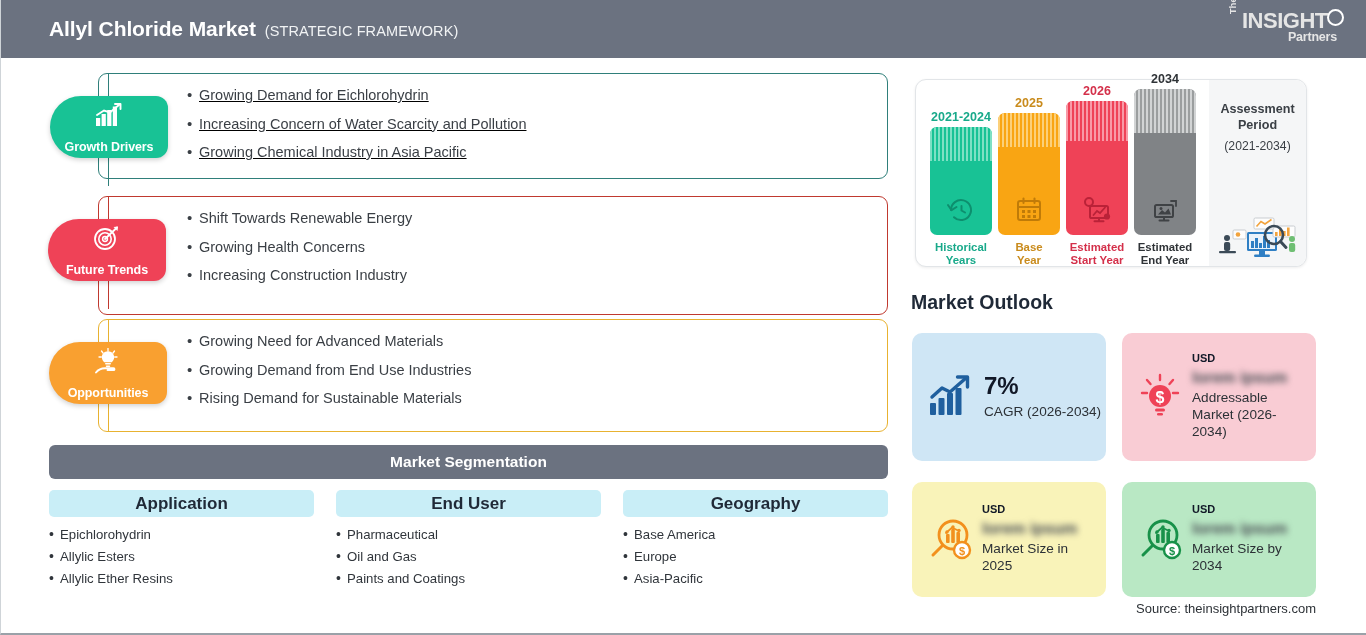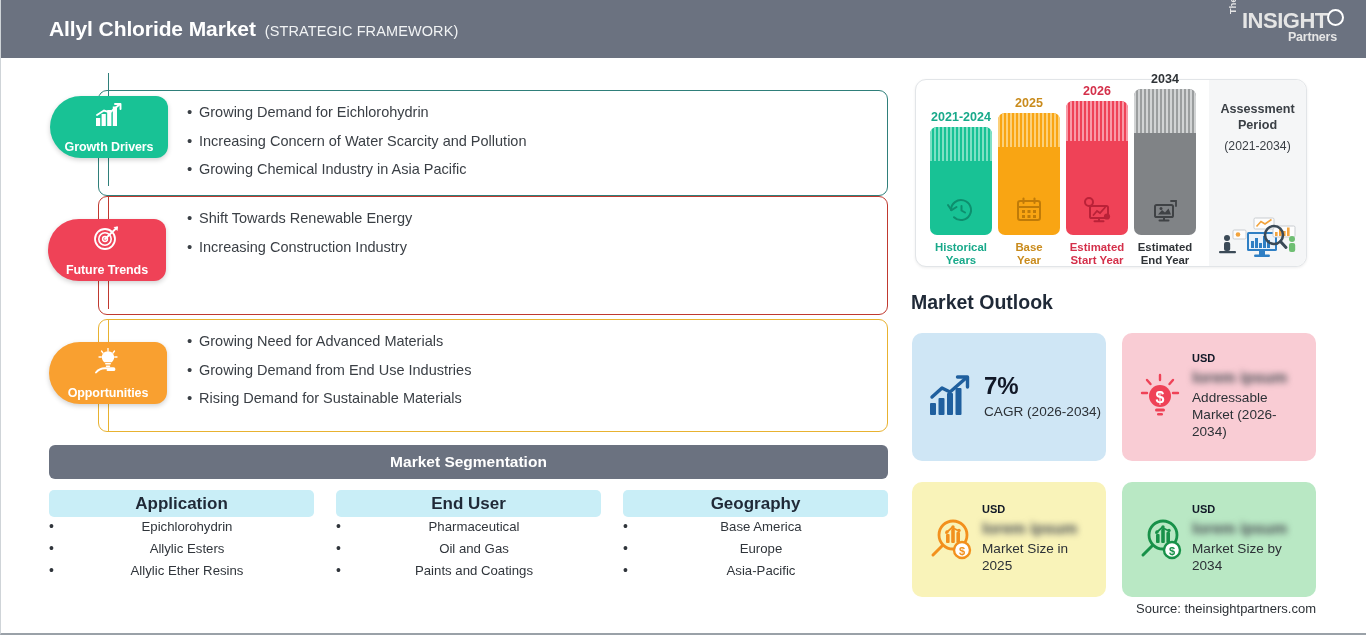--- a/index.html
+++ b/index.html
@@ -79,21 +79,21 @@
     font-size: 14.5px; color: #3a3f45;
     line-height: 1; padding: 0 0 0 12px;
     position: relative; margin-bottom: 14px;
   }
   .pillar-bullets li:last-child { margin-bottom: 0; }
   .pillar-bullets li::before {
     content: "•"; position: absolute; left: 0; top: -1px;
     color: #3a3f45; font-size: 15px;
   }
 
-  #pillar-growth   { top: 90px;  height: 106px; border: 1.4px solid #2f7f7a; }
+  #pillar-growth   { top: 73px;  height: 106px; border: 1.4px solid #2f7f7a; text-decoration: underline; }
   #pillar-trends   { top: 196px; height: 119px; border: 1.4px solid #c0392f; }
   #pillar-opps     { top: 319px; height: 113px; border: 1.4px solid #e8b230; }
 
   .badge {
     position: absolute;
     width: 118px; height: 62px;
     border-radius: 31px 12px 12px 31px;
     display: flex; flex-direction: column;
     align-items: center; justify-content: flex-end;
     padding-bottom: 5px;
@@ -131,21 +131,21 @@
   #seg-col-0 { left: 48px; }
   #seg-col-1 { left: 335px; }
   #seg-col-2 { left: 622px; }
   .seg-col-head {
     height: 27px; background: #c9eef7; border-radius: 5px;
     display: flex; align-items: center; justify-content: center;
   }
   .seg-col-head span {
     font-size: 17px; font-weight: bold; color: #1f2937;
   }
-  .seg-list { margin-top: 3px; text-align: center; }
+  .seg-list { margin-top: 11px; }
   .seg-list li {
     list-style: none; font-size: 13.2px; color: #30353b;
     line-height: 1; margin-bottom: 9px;
     position: relative; padding-left: 11px;
   }
   .seg-list li::before {
     content: "•"; position: absolute; left: 0; top: -1px;
     font-size: 14px; color: #30353b;
   }
 
@@ -272,20 +272,21 @@
         <path d="M3 13 L10 8.5 L16 10.5 L25.5 2.5" stroke="#fff" stroke-width="1.9" fill="none" stroke-linecap="round"></path>
         <path d="M21 2 L26.5 2 L26.5 7" stroke="#fff" stroke-width="1.9" fill="none" stroke-linecap="round" stroke-linejoin="round"></path>
       </svg>
     </span>
     <span class="badge-label">Growth Drivers</span>
   </div>
 
   <div class="pillar" id="pillar-trends">
     <ul class="pillar-bullets">
       <li>Shift Towards Renewable Energy</li>
+      <li>Growing Health Concerns</li>
       <li>Increasing Construction Industry</li>
     </ul>
   </div>
   <div class="badge" id="badge-trends">
     <span class="badge-icon">
       <svg viewBox="0 0 30 26" width="30" height="26">
         <circle cx="13" cy="14" r="10" fill="none" stroke="#fff" stroke-width="1.8"></circle>
         <circle cx="13" cy="14" r="6.2" fill="none" stroke="#fff" stroke-width="1.6"></circle>
         <circle cx="13" cy="14" r="2.4" fill="none" stroke="#fff" stroke-width="1.5"></circle>
         <path d="M13 14 L25 2.5" stroke="#fff" stroke-width="1.8" stroke-linecap="round"></path>

